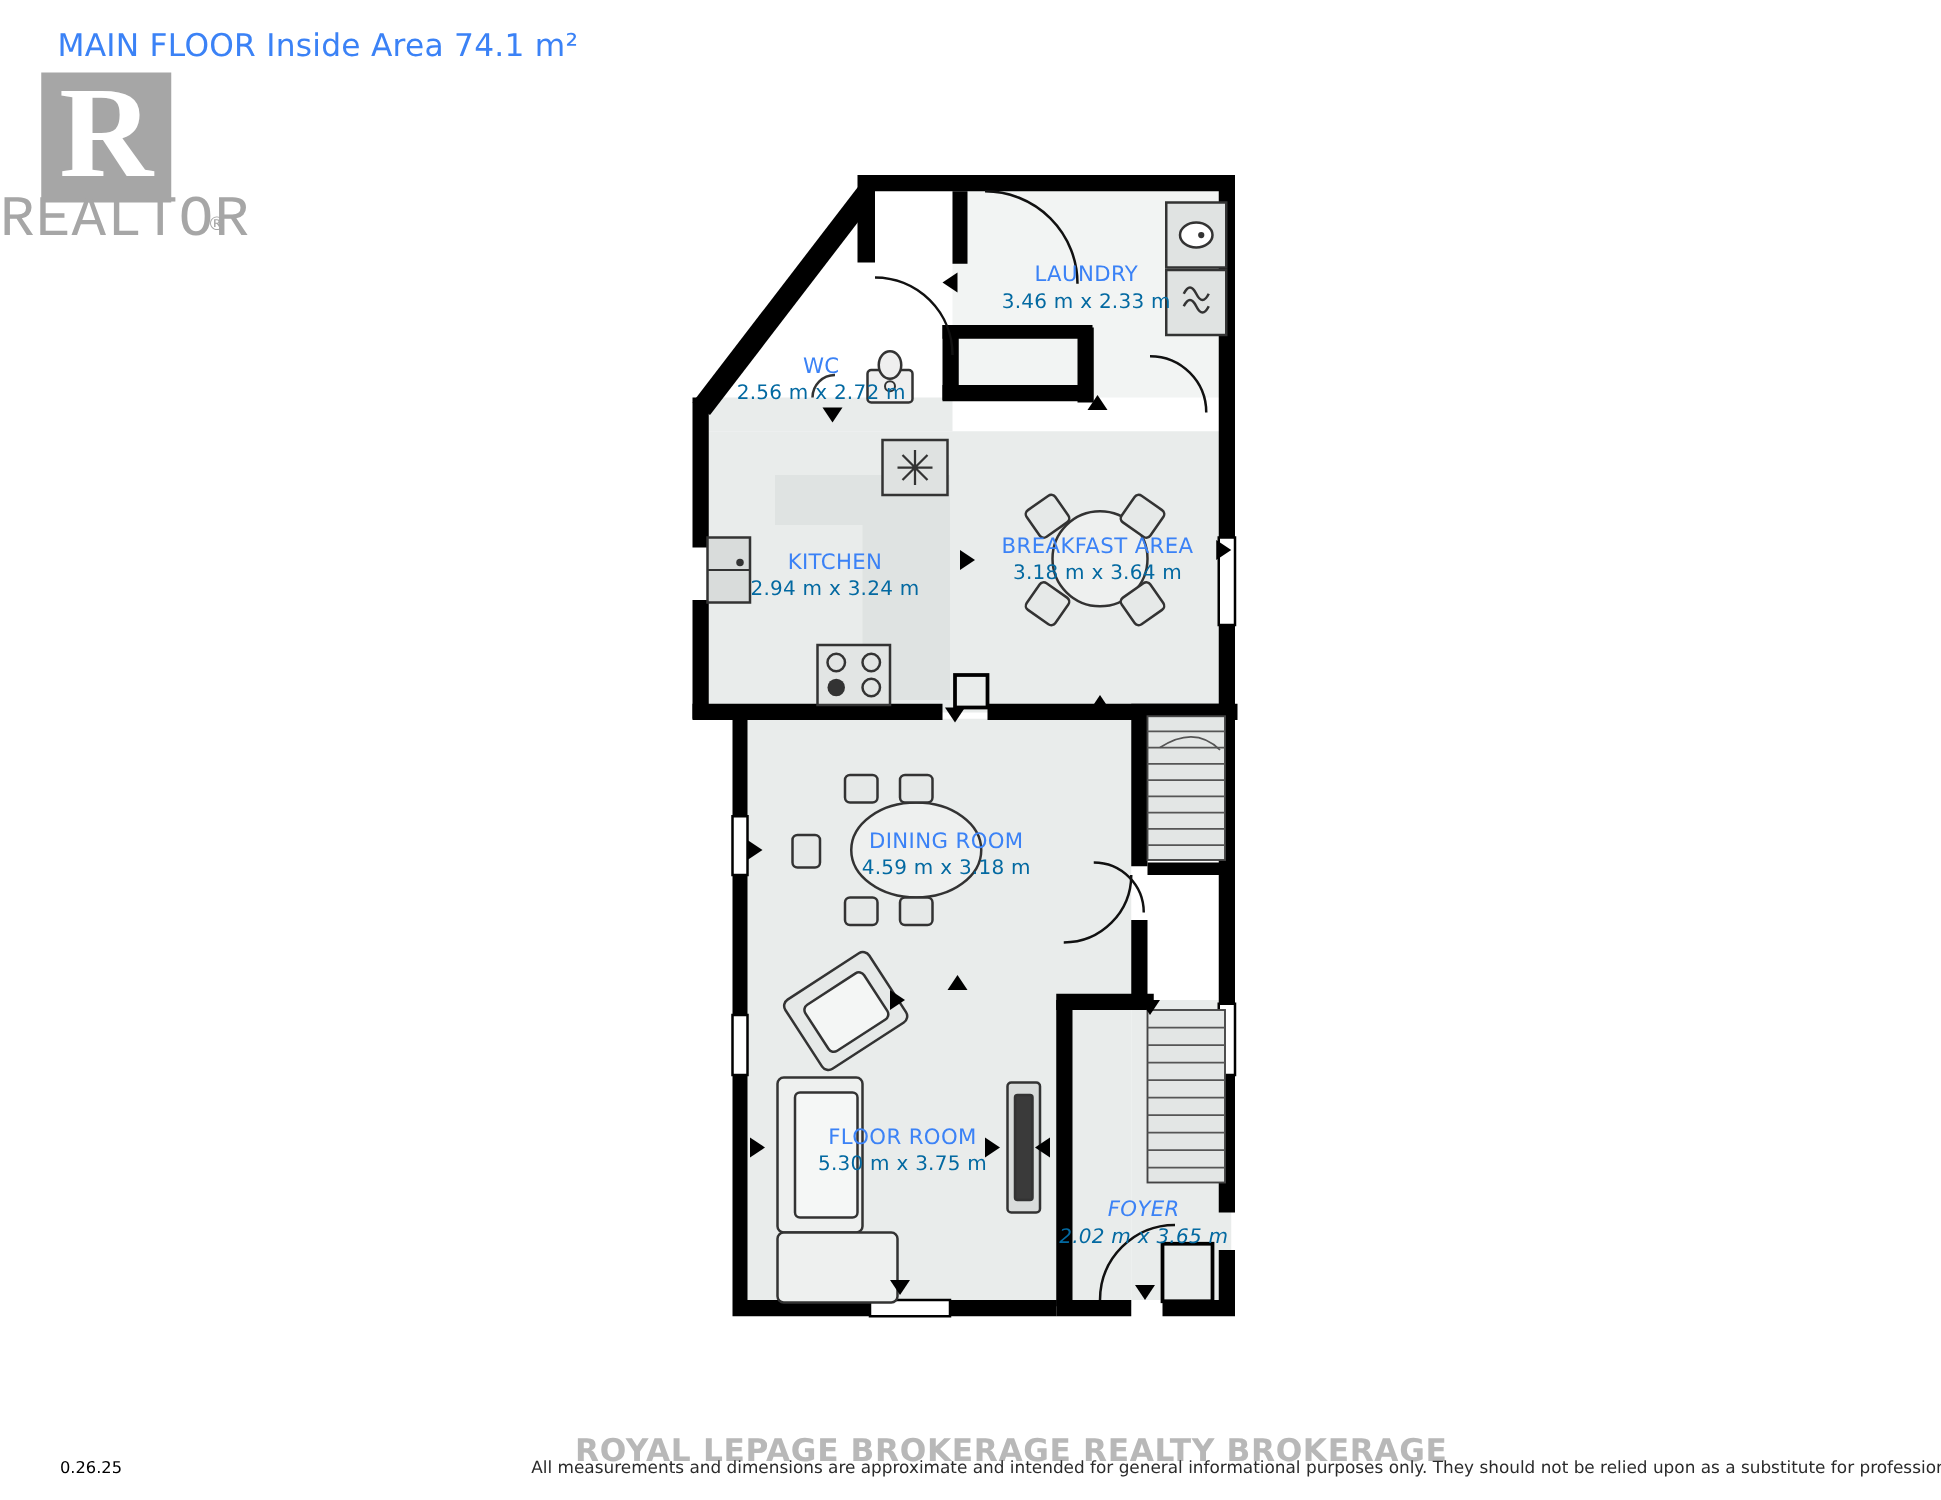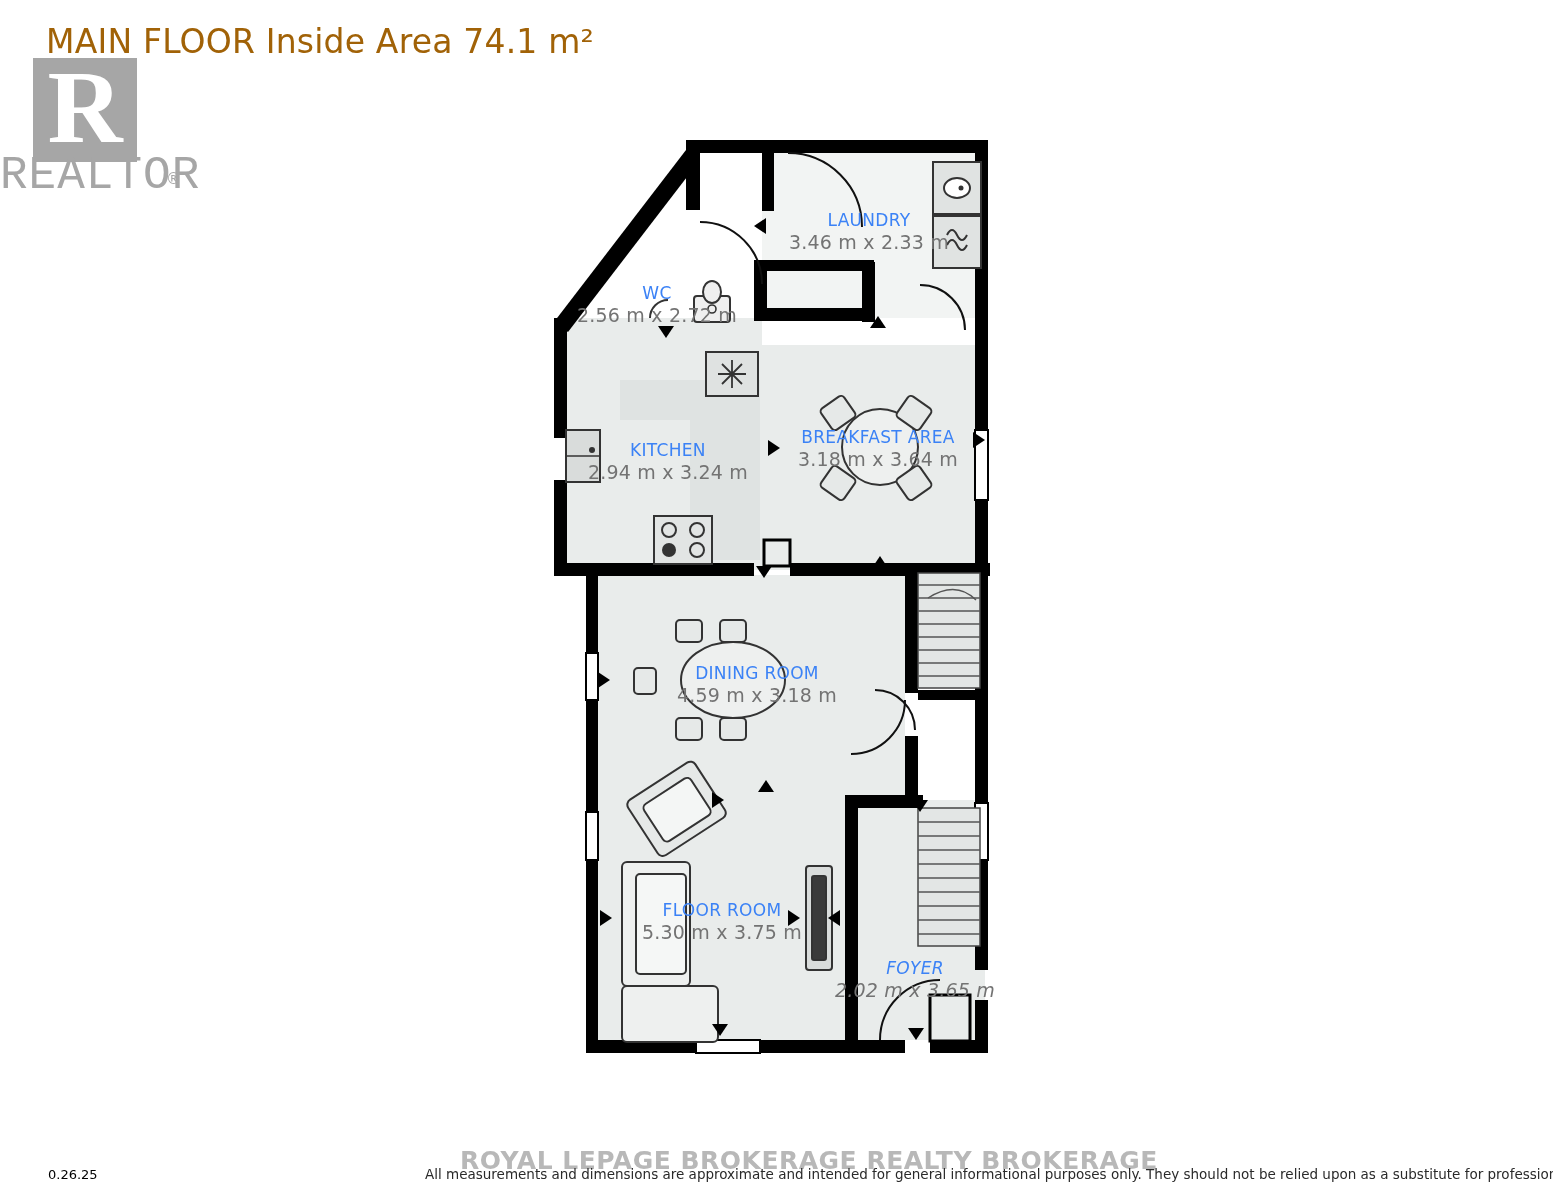--- a/index.html
+++ b/index.html
@@ -12,23 +12,23 @@
     height: 1200px;
     position: relative;
     font-family: "DejaVu Sans", sans-serif;
     color: #1a1a1a;
     overflow: hidden;
   }
   .page-title {
     position: absolute;
     left: 46px;
     top: 22px;
-    font-size: 33px;
+    font-size: 25px;
     letter-spacing: 0.2px;
-    color: #a16207;
+    color: #3b82f6;
     white-space: nowrap;
   }
   
   .logo {
     position: absolute;
     left: 0px;
     top: 58px;
     width: 190px;
     height: 150px;
   }
@@ -84,22 +84,22 @@
     line-height: 1.22;
   }
   .room-label .nm {
     display: block;
     font-size: 17px;
     color: #3b82f6;
     letter-spacing: 0.3px;
   }
   .room-label .dm {
     display: block;
-    font-size: 19px;
-    color: #737373;
+    font-size: 16px;
+    color: #0369a1;
     letter-spacing: 0.2px;
   }
   
   .footer-date {
     position: absolute;
     left: 48px;
     top: 1167px;
     font-size: 13px;
     color: #000000;
   }

